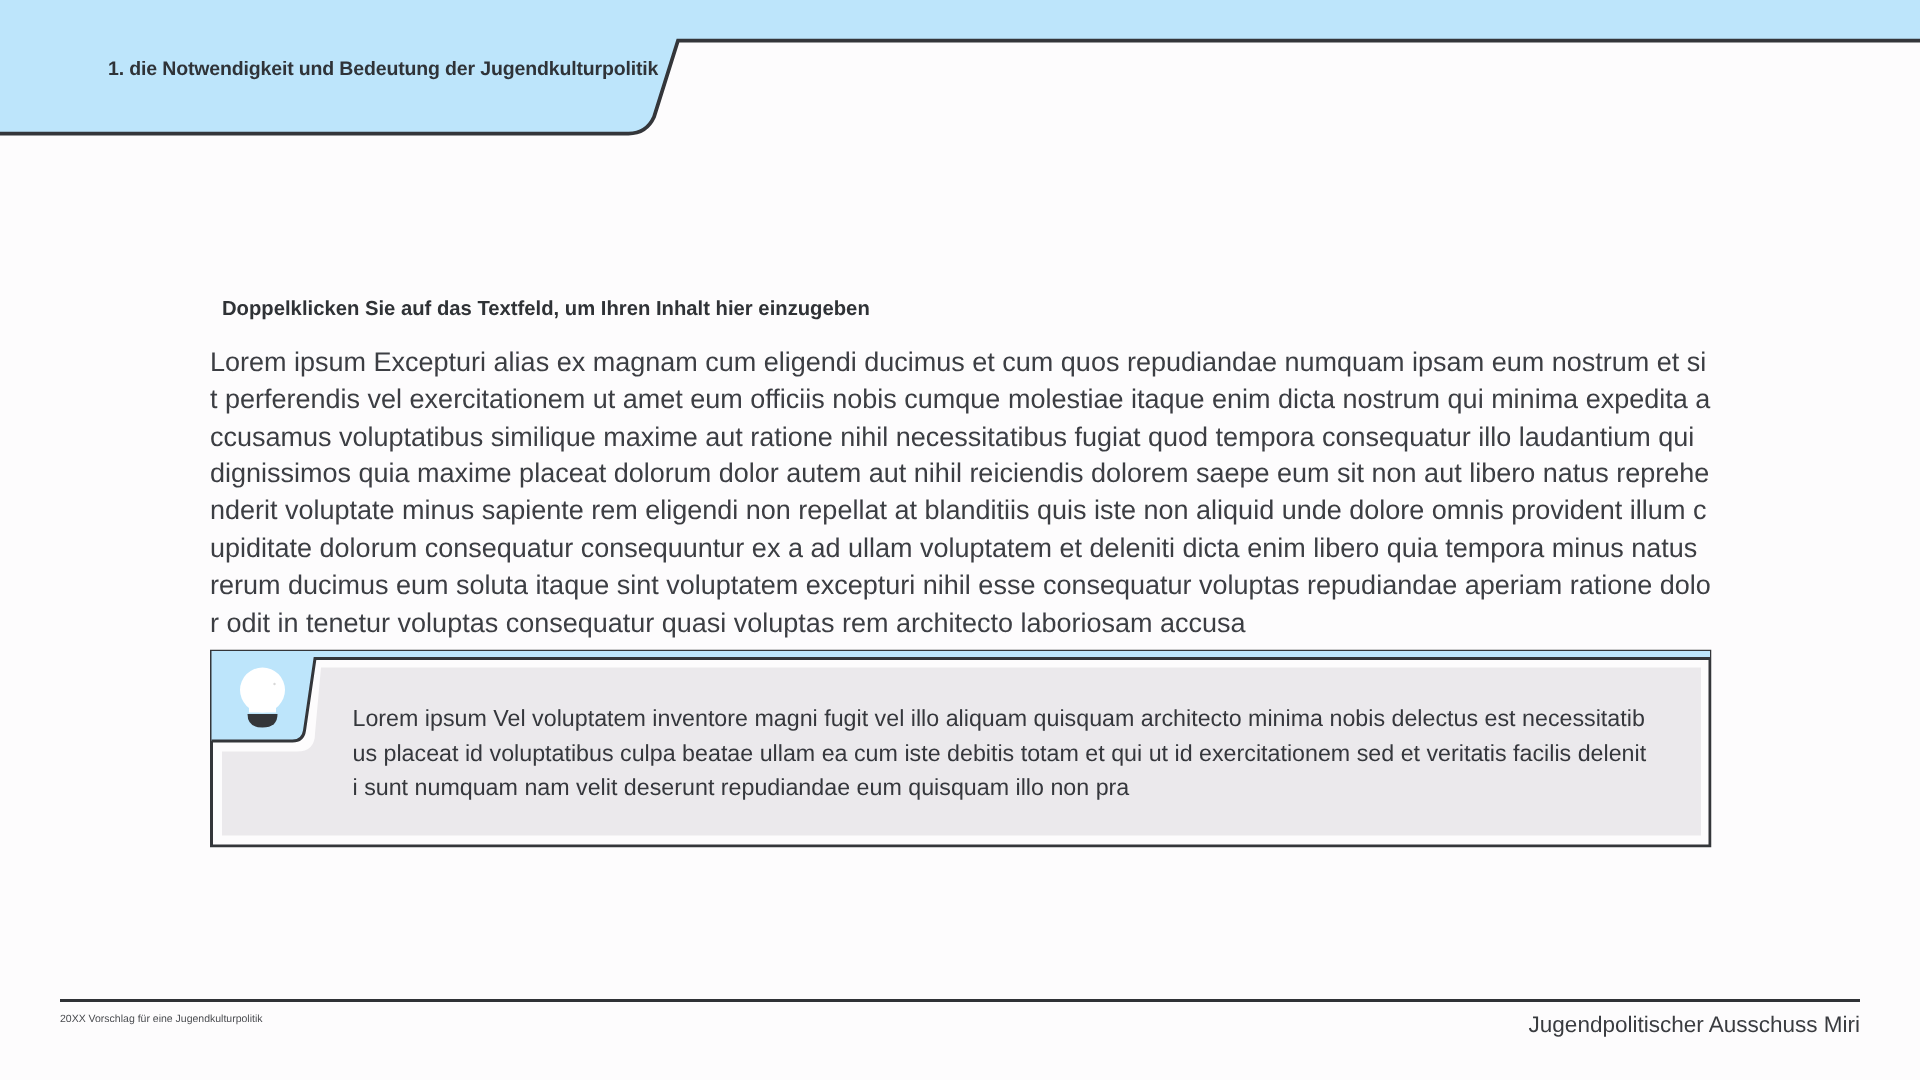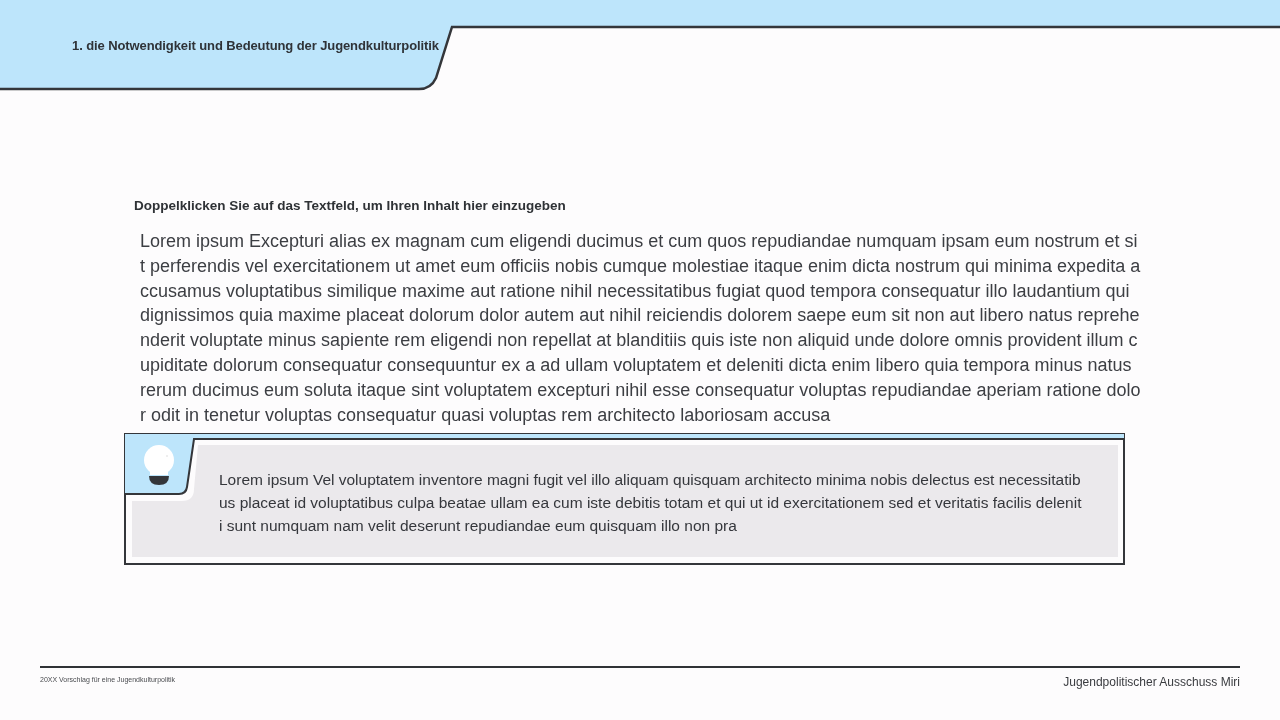--- a/index.html
+++ b/index.html
@@ -10,51 +10,51 @@
       font-family: "Liberation Sans", "DejaVu Sans", sans-serif;
       color: #34363b;
     }
     .header-svg { position: absolute; left: 0; top: 0; width: 1280px; height: 95px; }
     .header-title {
       position: absolute; left: 35px; top: 38px;
       font-size: 13px; font-weight: bold; color: #2f3338;
       white-space: nowrap; letter-spacing: -0.1px; margin-left: 37px;
     }
     .subtitle {
-      position: absolute; left: 134px; top: 198px;
+      position: absolute; left: 148px; top: 198px;
       font-size: 13.5px; font-weight: bold; color: #2f3236;
       white-space: nowrap;
       text-align: right;
     }
     .body-text {
       position: absolute; left: 140px; top: 229px; width: 1001px;
       font-size: 18px; line-height: 24.8px; color: #3c3e43;
       word-break: break-all; text-align: left;
     }
     .callout {
-      position: absolute; left: 124px; top: 433px; width: 1001px; height: 132px;
+      position: absolute; left: 140px; top: 433px; width: 1001px; height: 132px;
     }
     .callout-svg { position: absolute; left: 0; top: 0; width: 1001px; height: 132px; }
     .callout-text {
       position: absolute; left: 95px; top: 35px; width: 865px;
       font-size: 15.5px; line-height: 23px; color: #35373c;
       word-break: break-all;
     }
     .bulb { position: absolute; left: 18px; top: 10px; width: 34px; height: 46px; }
     .footer-line {
       position: absolute; left: 40px; top: 666px; width: 1200px; height: 2px;
       background: #303236;
     }
     .footer-left {
       position: absolute; left: 40px; top: 676px;
       font-size: 7px; color: #4a4c50; white-space: nowrap;
     }
     .footer-right {
       position: absolute; right: 40px; top: 675px;
-      font-size: 12px; color: #3a3c40; white-space: nowrap;
+      font-size: 15px; color: #3a3c40; white-space: nowrap;
     }
   </style>
 </head>
 <body>
 
 <svg class="header-svg" viewBox="0 0 1280 95" xmlns="http://www.w3.org/2000/svg">
   <path d="M0 0 H1280 V27 H452 L436 78 Q431 89 419 89 H0 Z" fill="#bde5fb"></path>
   <path d="M1280 27 H452 L436 78 Q431 89 419 89 H0" fill="none" stroke="#34363a" stroke-width="2.5"></path>
 </svg>
 <div class="header-title">1. die Notwendigkeit und Bedeutung der Jugendkulturpolitik</div>

